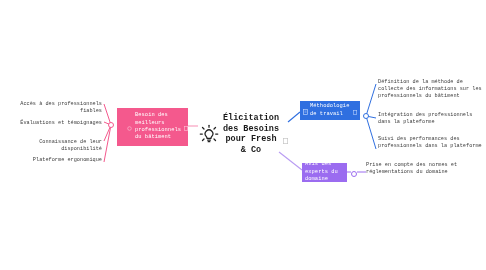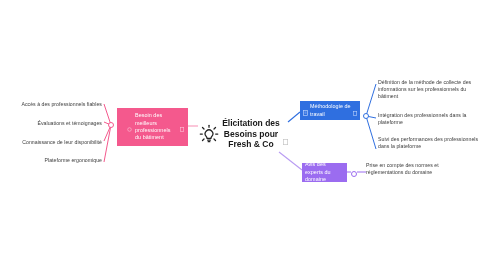--- a/index.html
+++ b/index.html
@@ -12,20 +12,21 @@
     height: 270px;
     overflow: hidden;
     font-family: "Liberation Sans", sans-serif;
     position: relative;
   }
   #canvas {
     position: absolute;
     inset: 0;
     width: 426px;
     height: 270px;
+    font-family: Liberation Mono, monospace;
   }
   #edges {
     position: absolute;
     left: 0;
     top: 0;
     width: 486px;
     height: 270px;
     pointer-events: none;
   }
 

